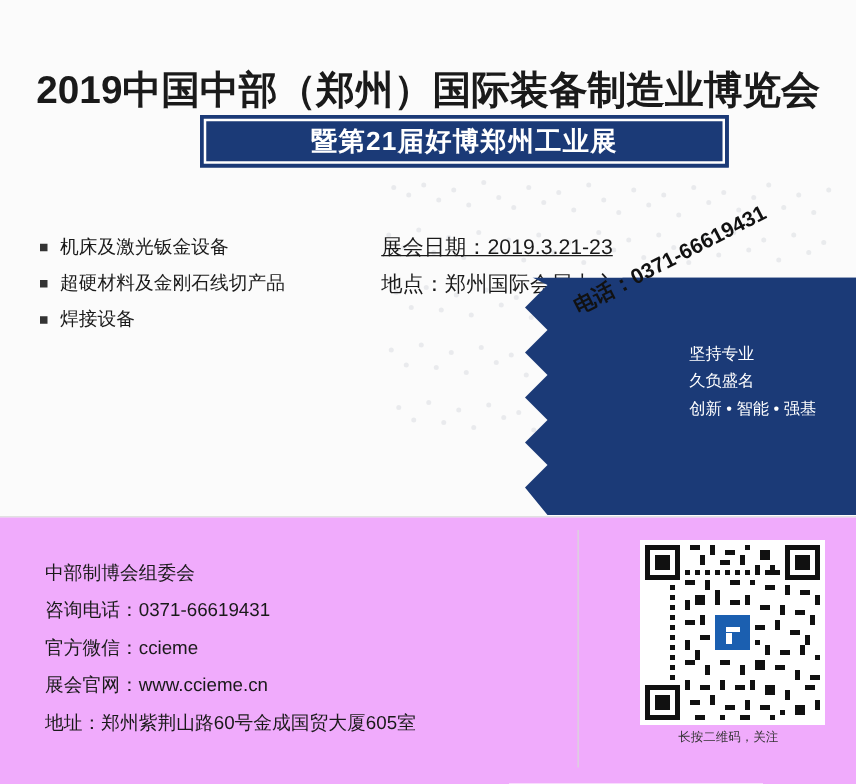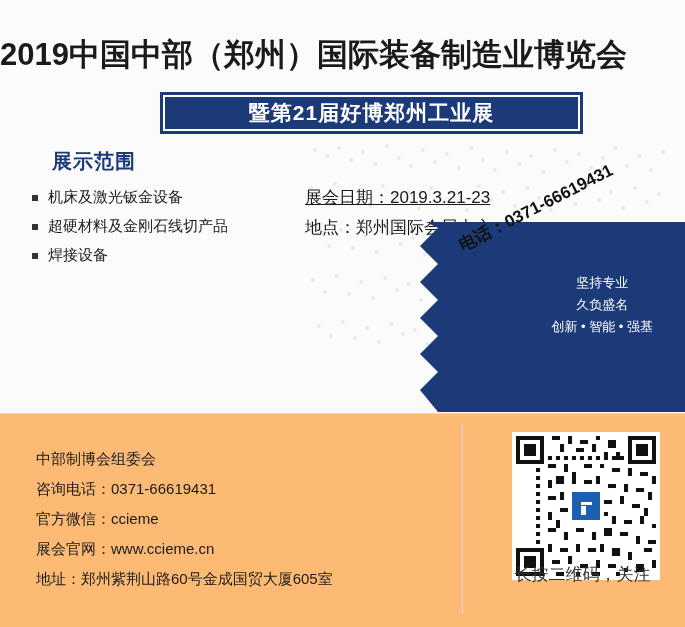--- a/index.html
+++ b/index.html
@@ -33,23 +33,24 @@
     position: absolute;
     top: 130px;
     right: 10px;
     width: 380px;
     height: 220px;
     opacity: 0.35;
     pointer-events: none;
   }
   .title-main {
     position: absolute;
-    top: 34px;
+    top: 51px;
     left: 0;
     width: 685px;
+    text-align: center;
     font-size: 31px;
     font-weight: bold;
     color: #1a1a1a;
     letter-spacing: 0px;
     white-space: nowrap;
   }
   .subtitle-bar {
     position: absolute;
     top: 92px;
     left: 160px;
@@ -142,42 +143,42 @@
     font-weight: bold;
     color: #111111;
     transform: rotate(-27deg);
     transform-origin: left top;
     white-space: nowrap;
   }
   .slogans {
     position: absolute;
     top: 272px;
     right: 32px;
-    text-align: center;
+    text-align: left;
     color: #ffffff;
     font-size: 13px;
     line-height: 22px;
     white-space: nowrap;
   }
   .divider {
     position: absolute;
     top: 413px;
     left: 0;
     width: 685px;
     height: 1px;
     background: #d8d8d8;
   }
   
   .bottom-section {
     position: absolute;
     top: 414px;
     left: 0;
     width: 685px;
     height: 213px;
-    background: #fdba74;
+    background: #f0abfc;
   }
   .contact-block {
     position: absolute;
     top: 30px;
     left: 36px;
     font-size: 15px;
     color: #1a1a1a;
     line-height: 30px;
   }
   .contact-block div {
@@ -194,25 +195,25 @@
   .qr-wrap {
     position: absolute;
     top: 18px;
     left: 512px;
     width: 148px;
     height: 148px;
     background: #ffffff;
   }
   .qr-caption {
     position: absolute;
-    top: 152px;
+    top: 168px;
     left: 480px;
     width: 205px;
     text-align: center;
-    font-size: 17px;
+    font-size: 10px;
     color: #333333;
     line-height: 18px;
   }
   .qr-caption div { white-space: nowrap; }
 </style>
 </head>
 <body>
 
 <div class="poster">
 
@@ -352,21 +353,20 @@
           <circle cx="156" cy="208" r="2"></circle>
       </g>
     </svg>
 
     <div class="title-main">2019中国中部（郑州）国际装备制造业博览会</div>
 
     <div class="subtitle-bar">
       <div class="inner">暨第21届好博郑州工业展</div>
     </div>
 
-    <div class="scope-title">展示范围</div>
 
     <ul class="scope-list">
       <li>
         <span class="bullet"></span>
         <span>机床及激光钣金设备</span>
       </li>
       <li>
         <span class="bullet"></span>
         <span>超硬材料及金刚石线切产品</span>
       </li>

